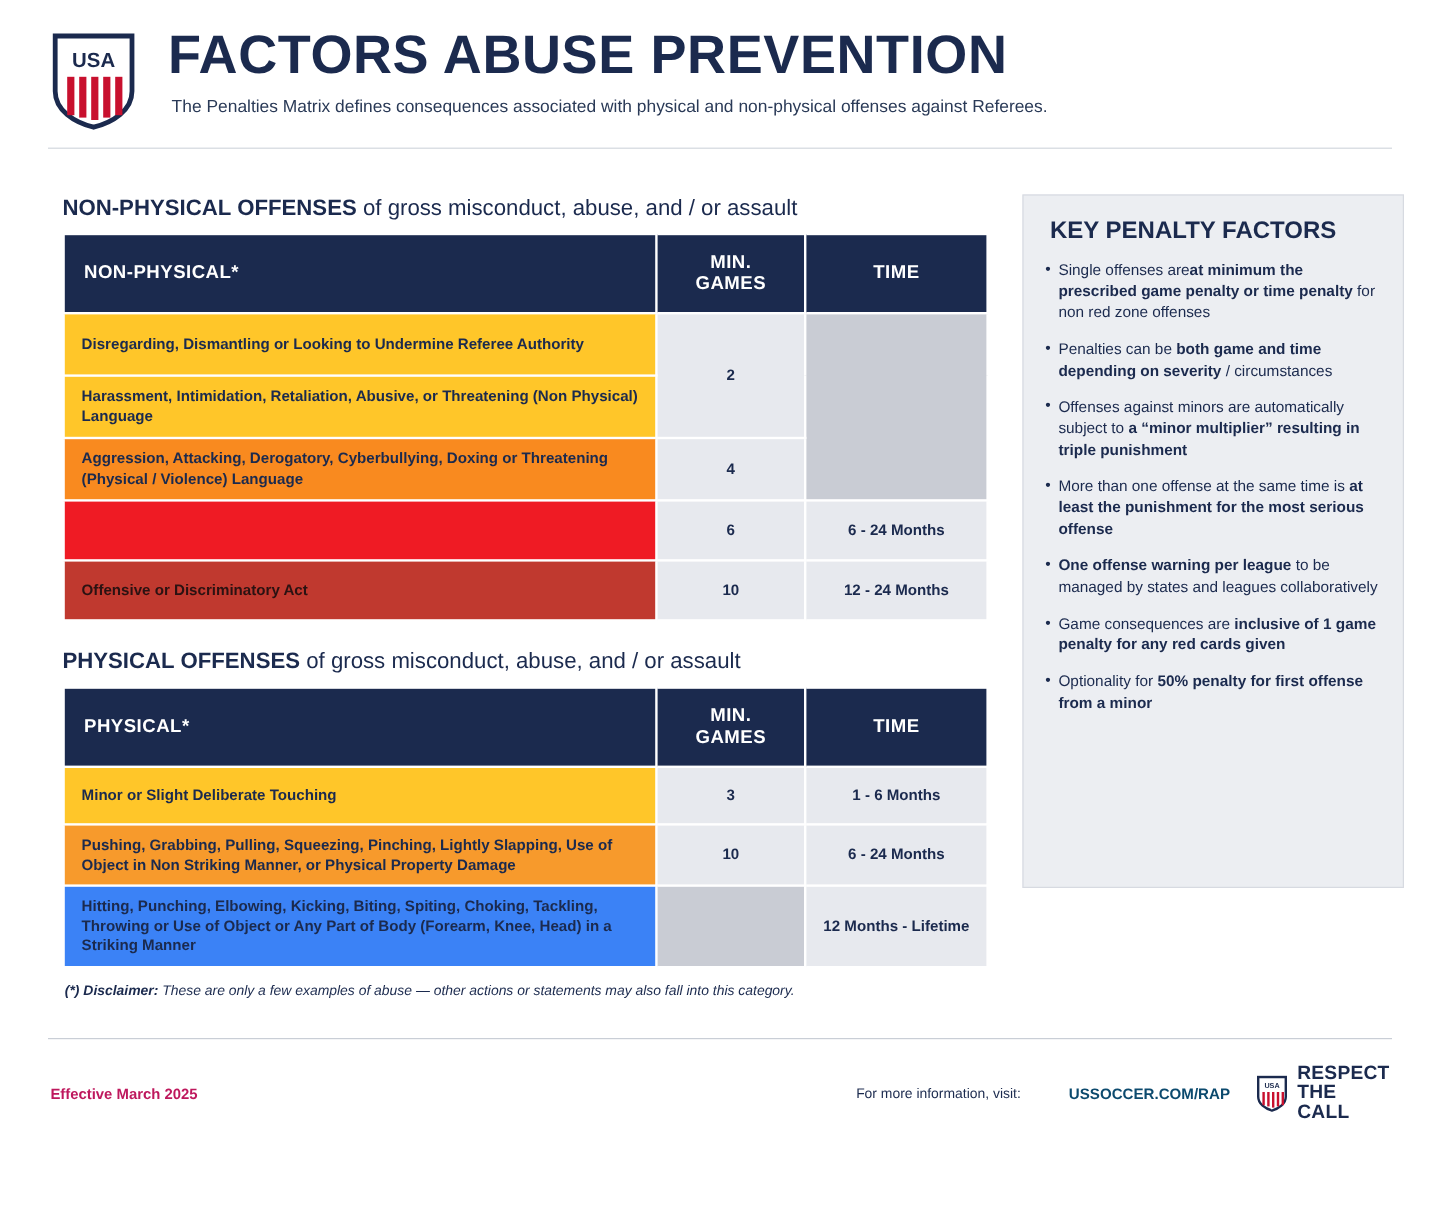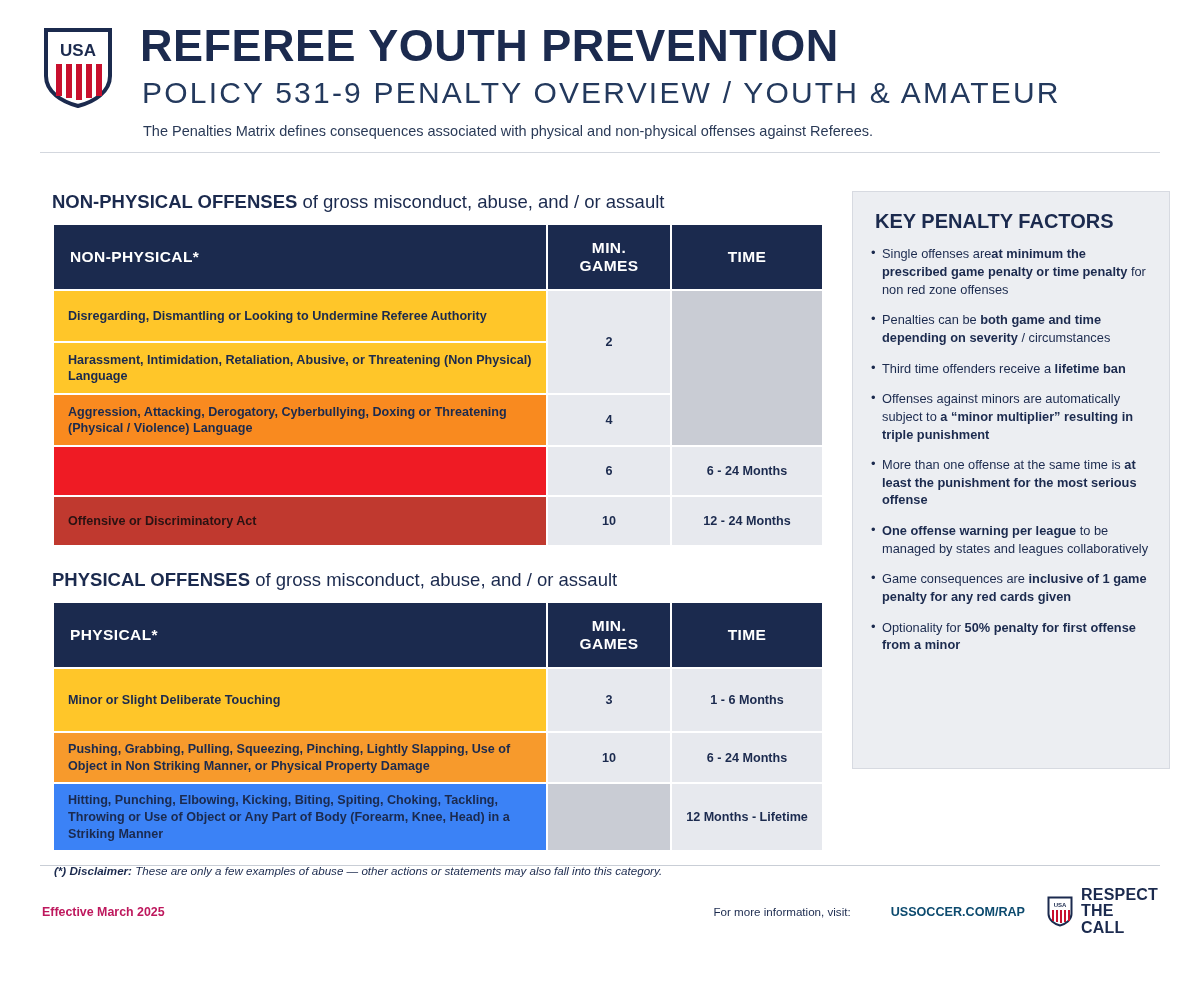--- a/index.html
+++ b/index.html
@@ -207,22 +207,21 @@
   <svg class="crest" viewBox="0 0 72 84">
     <path d="M4 4 H68 V50 C68 66 52 76 36 80 C20 76 4 66 4 50 Z" fill="#ffffff" stroke="#1b2a4e" stroke-width="4"></path>
     <text x="36" y="30" font-family="Liberation Sans, sans-serif" font-size="17" font-weight="bold" fill="#1b2a4e" text-anchor="middle">USA</text>
     <rect x="14" y="38" width="6" height="32" fill="#c8102e"></rect>
     <rect x="24" y="38" width="6" height="34" fill="#c8102e"></rect>
     <rect x="34" y="38" width="6" height="36" fill="#c8102e"></rect>
     <rect x="44" y="38" width="6" height="34" fill="#c8102e"></rect>
     <rect x="54" y="38" width="6" height="32" fill="#c8102e"></rect>
   </svg>
   <div class="header-text">
-    <h1 class="title-main">REFEREE YOUTH PREVENTION</h1>
-    <div class="title-sub">POLICY 531-9 PENALTY OVERVIEW / YOUTH &amp; AMATEUR</div>
+    <h1 class="title-main">FACTORS ABUSE PREVENTION</h1>
     <div class="title-desc">The Penalties Matrix defines consequences associated with physical and non-physical offenses against Referees.</div>
   </div>
   <div class="header-rule"></div>
 </div>
 
 <div class="content">
 
   <div class="left-col">
 
     <div class="section-head">
@@ -280,21 +279,21 @@
         </colgroup>
       <thead>
         <tr>
           <th>PHYSICAL*</th>
           <th class="ctr">MIN. GAMES</th>
           <th class="ctr">TIME</th>
         </tr>
       </thead>
       <tbody>
         <tr>
-          <td class="desc c-yellow" style="height:64px">Minor or Slight Deliberate Touching</td>
+          <td class="desc c-yellow" style="height:48px">Minor or Slight Deliberate Touching</td>
           <td class="num">3</td>
           <td class="time">1 - 6 Months</td>
         </tr>
         <tr>
           <td class="desc c-lightorange" style="height:44px">Pushing, Grabbing, Pulling, Squeezing, Pinching, Lightly Slapping, Use of Object in Non Striking Manner, or Physical Property Damage</td>
           <td class="num">10</td>
           <td class="time">6 - 24 Months</td>
         </tr>
         <tr>
           <td class="desc c-redorange" style="height:62px">Hitting, Punching, Elbowing, Kicking, Biting, Spiting, Choking, Tackling, Throwing or Use of Object or Any Part of Body (Forearm, Knee, Head) in a Striking Manner</td>
@@ -308,21 +307,20 @@
       <b>(*) Disclaimer:</b><span> These are only a few examples of abuse — other actions or statements may also fall into this category.</span>
     </div>
   </div>
 
   <div class="right-col">
     <div class="key-panel">
       <div class="key-title">KEY PENALTY FACTORS</div>
       <ul class="key-list" id="key-list">
           <li><span>Single offenses are</span><b>at minimum the prescribed game penalty or time penalty</b><span> for non red zone offenses</span></li>
           <li><span>Penalties can be </span><b>both game and time depending on severity</b><span> / circumstances</span></li>
-          <li><span>Third time offenders receive a </span><b>lifetime ban</b></li>
           <li><span>Offenses against minors are automatically subject to </span><b>a “minor multiplier” resulting in triple punishment</b></li>
           <li><span>More than one offense at the same time is </span><b>at least the punishment for the most serious offense</b></li>
           <li><b>One offense warning per league</b><span> to be managed by states and leagues collaboratively</span></li>
           <li><span>Game consequences are </span><b>inclusive of 1 game penalty for any red cards given</b></li>
           <li><span>Optionality for </span><b>50% penalty for first offense from a minor</b></li>
         </ul>
     </div>
   </div>
 </div>
 

